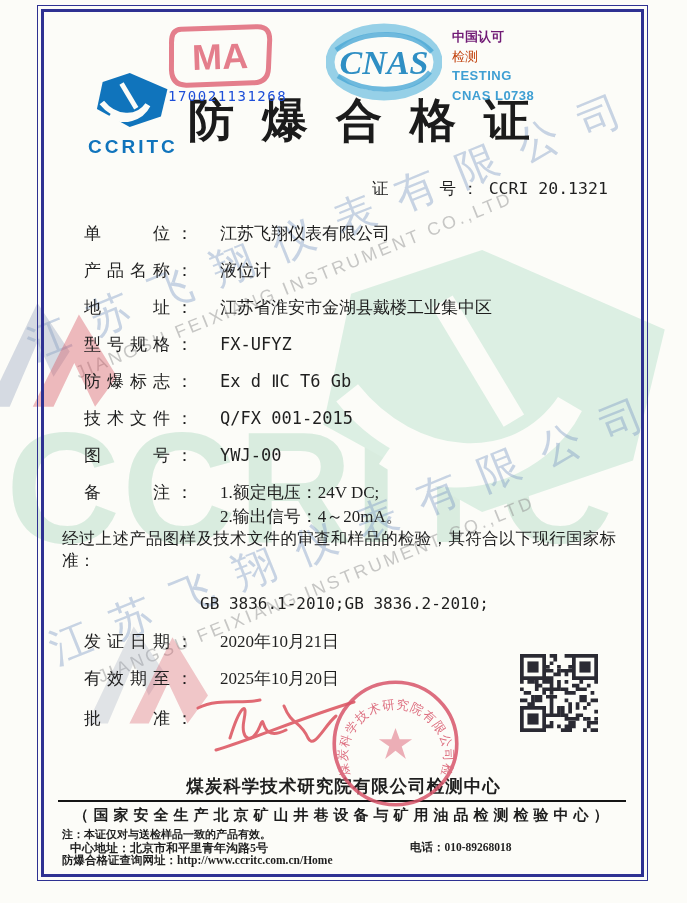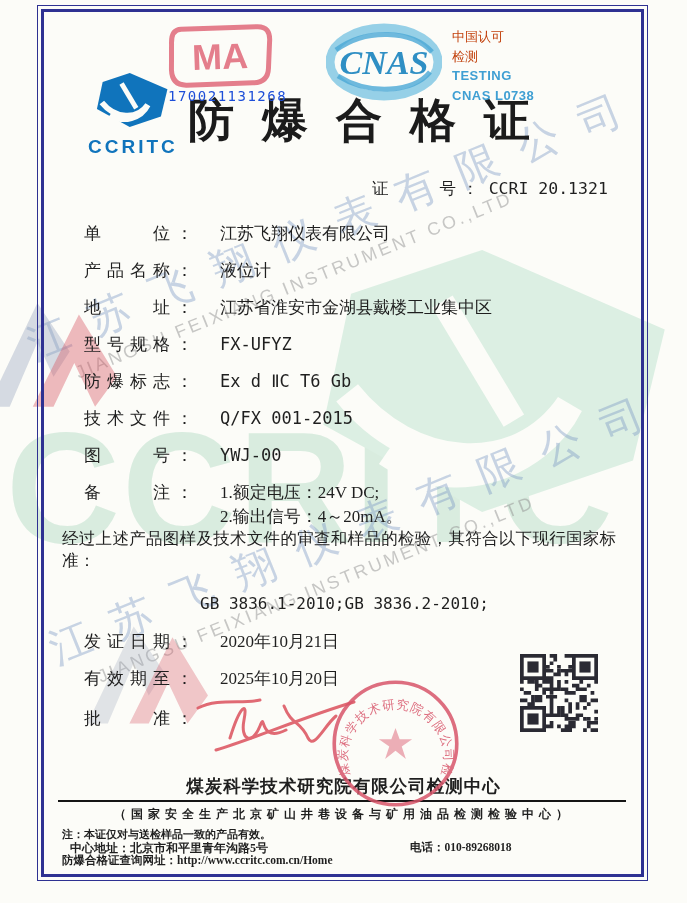--- a/index.html
+++ b/index.html
@@ -21,21 +21,21 @@
   .ccritc-logo .txt{font-family:"Liberation Sans","DejaVu Sans",sans-serif;font-weight:bold;
       font-size:19px;letter-spacing:3px;color:#1074bc;margin-top:2px;}
   .ma-stamp{position:absolute;left:166px;top:24px;z-index:4;transform:rotate(-2deg);opacity:.85;}
   .ma-number{position:absolute;left:168px;top:88px;z-index:4;font-family:"DejaVu Sans Mono",monospace;
       font-size:14px;letter-spacing:1.5px;color:#1d4ed8;}
   .title{position:absolute;left:188px;top:90px;z-index:3;font-family:"Liberation Sans","DejaVu Sans",sans-serif;
       font-weight:bold;font-size:46px;letter-spacing:28px;color:#1b1b1b;white-space:nowrap;}
   .cnas-logo{position:absolute;left:326px;top:22px;z-index:3;}
   .cnas-text{position:absolute;left:452px;top:27px;z-index:3;font-size:13px;line-height:1.5;
       font-family:"Liberation Sans","DejaVu Sans",sans-serif;}
-  .cnas-text .r1{color:#c2410c;}
+  .cnas-text .r1{color:#701a75;font-weight:bold;}
   .cnas-text .r2{color:#c2410c;}
   .cnas-text .b1,.cnas-text .b2{color:#3f9fd3;font-weight:bold;letter-spacing:.5px;}
   
   .certno{position:absolute;left:372px;top:178px;z-index:3;font-size:16.5px;}
   .certno .lab{letter-spacing:6px;}
   .mono{font-family:"DejaVu Sans Mono",monospace;}
   .fields{position:absolute;left:84px;top:222px;width:545px;z-index:3;font-size:17px;}
   .row{display:flex;align-items:flex-start;margin-bottom:14px;line-height:23px;}
   .flabel{letter-spacing:6px;white-space:nowrap;flex:0 0 128px;}
   .fvalue{margin-left:8px;white-space:nowrap;}
@@ -45,21 +45,21 @@
   .dates{position:absolute;left:84px;top:630px;width:400px;z-index:3;font-size:17px;}
   .approve{position:absolute;left:84px;top:707px;z-index:3;font-size:17px;}
   .signature{position:absolute;left:196px;top:686px;z-index:5;}
   .seal{position:absolute;left:328px;top:676px;z-index:5;opacity:.85;}
   .qr{position:absolute;left:520px;top:654px;z-index:4;}
   
   .issuer{position:absolute;left:0;top:774px;width:100%;text-align:center;z-index:3;
       font-size:17.5px;font-weight:bold;letter-spacing:1px;}
   .divider{position:absolute;left:58px;top:800px;width:568px;height:2px;background:#151515;z-index:3;}
   .sub-issuer{position:absolute;left:0;top:806px;width:100%;text-align:center;z-index:3;
-      font-size:12px;font-weight:bold;letter-spacing:5px;}
+      font-size:15px;font-weight:bold;letter-spacing:5px;}
   .note{position:absolute;left:62px;top:827px;z-index:3;font-size:11px;font-weight:bold;}
   .addr{position:absolute;left:70px;top:840px;z-index:3;font-size:12px;font-weight:bold;}
   .phone{position:absolute;left:410px;top:840px;z-index:3;font-size:11.5px;font-weight:bold;}
   .website{position:absolute;left:62px;top:853px;z-index:3;font-size:11.5px;font-weight:bold;}
 </style>
 </head>
 <body>
 
 <div class="page">
 

